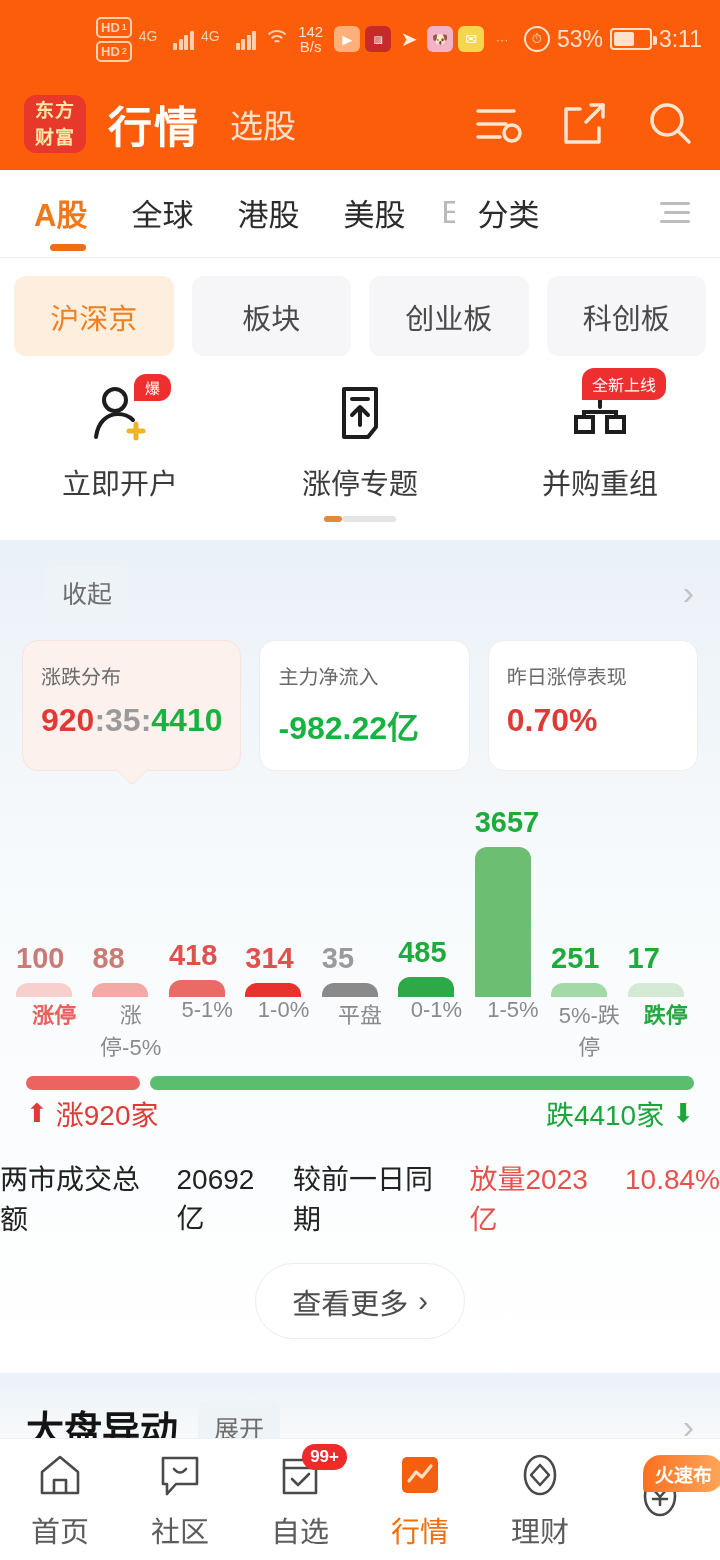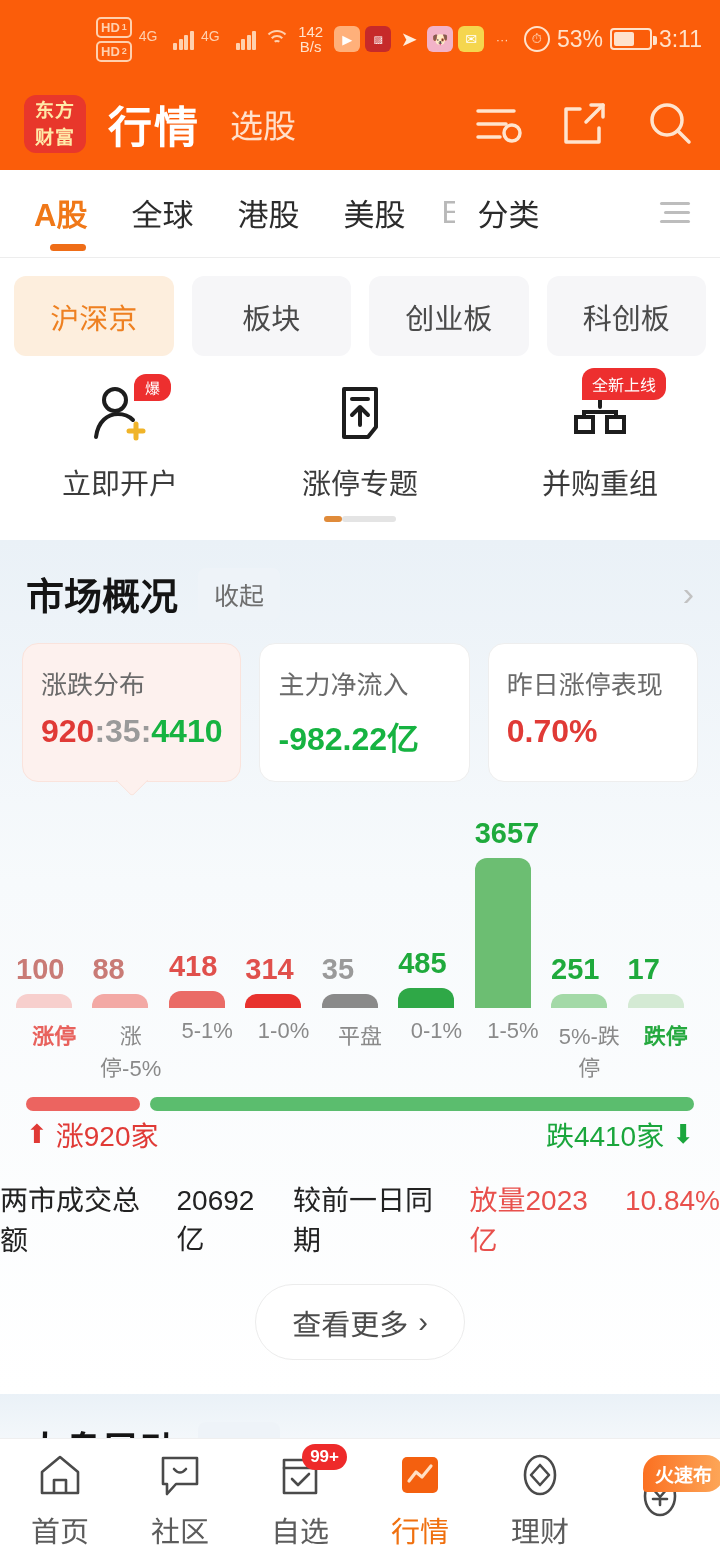--- a/index.html
+++ b/index.html
@@ -109,31 +109,31 @@
 
   
   .cards { display: flex; gap: 18px; padding: 16px 22px 0 22px; }
   .card { flex: 1; border: 1.5px solid #eee; border-radius: 16px; padding: 20px 18px 22px 18px;
      background: #fff; position: relative; }
   .card.sel { background: #fdf1ee; border-color: #fae3dc; }
   .card.sel::after { content: ""; position: absolute; left: 50%; bottom: -11px;
      transform: translateX(-50%) rotate(45deg); width: 22px; height: 22px;
      background: #fdf1ee; border-right: 1.5px solid #fae3dc; border-bottom: 1.5px solid #fae3dc;
      border-radius: 0 0 4px 0; }
-  .card-label { font-size: 26px; color: #6a6a6a; }
+  .card-label { font-size: 20px; color: #6a6a6a; }
   .card-value { font-size: 32px; font-weight: bold; margin-top: 12px; white-space: nowrap; }
   .c-red { color: #e03a36; } .c-grey { color: #9a9a9a; } .c-green { color: #16b341; }
 
   
   .chart { padding: 26px 16px 0 16px; }
   .chart-row { display: flex; align-items: flex-end; height: 200px; }
   .bar-col { flex: 1; display: flex; flex-direction: column; justify-content: flex-end; }
   .bar-val { font-size: 29px; font-weight: bold; margin-bottom: 8px; }
   .bar { width: 56px; border-radius: 12px 12px 0 0; }
-  .xlabels { display: flex; margin-top: 10px; }
+  .xlabels { display: flex; margin-top: 0; }
   .xlab { flex: 1; text-align: center; font-size: 22px; color: #8a8a8a; }
   .xlab.red { color: #e8625d; font-weight: bold; }
   .xlab.green { color: #25a93f; font-weight: bold; }
 
   
   .ratio { display: flex; align-items: center; padding: 22px 26px 0 26px; height: 20px; }
   .ratio-seg { height: 14px; border-radius: 8px; }
   .ratio-gap { width: 10px; }
   .counts { display: flex; align-items: center; padding: 10px 26px 0 26px; font-size: 28px; }
   .counts .left { color: #e03a36; display: flex; align-items: center; gap: 8px; }
@@ -330,21 +330,20 @@
         <div class="promo-label">并购重组</div>
       </div>
     </div>
     <div class="dots">
         <i class="on"></i>
         <i class="off"></i>
       </div>
 
     <div class="section mt">
       <div class="sec-head">
-        <span class="sec-title">市场概况</span>
         <span class="sec-toggle">收起</span>
         <span class="chev">›</span>
       </div>
 
       <div class="cards">
         <div class="card sel">
           <div class="card-label">涨跌分布</div>
           <div class="card-value">
             <span class="c-red">920</span><span class="c-grey">:</span><span class="c-grey">35</span><span class="c-grey">:</span><span class="c-green">4410</span>
           </div>

